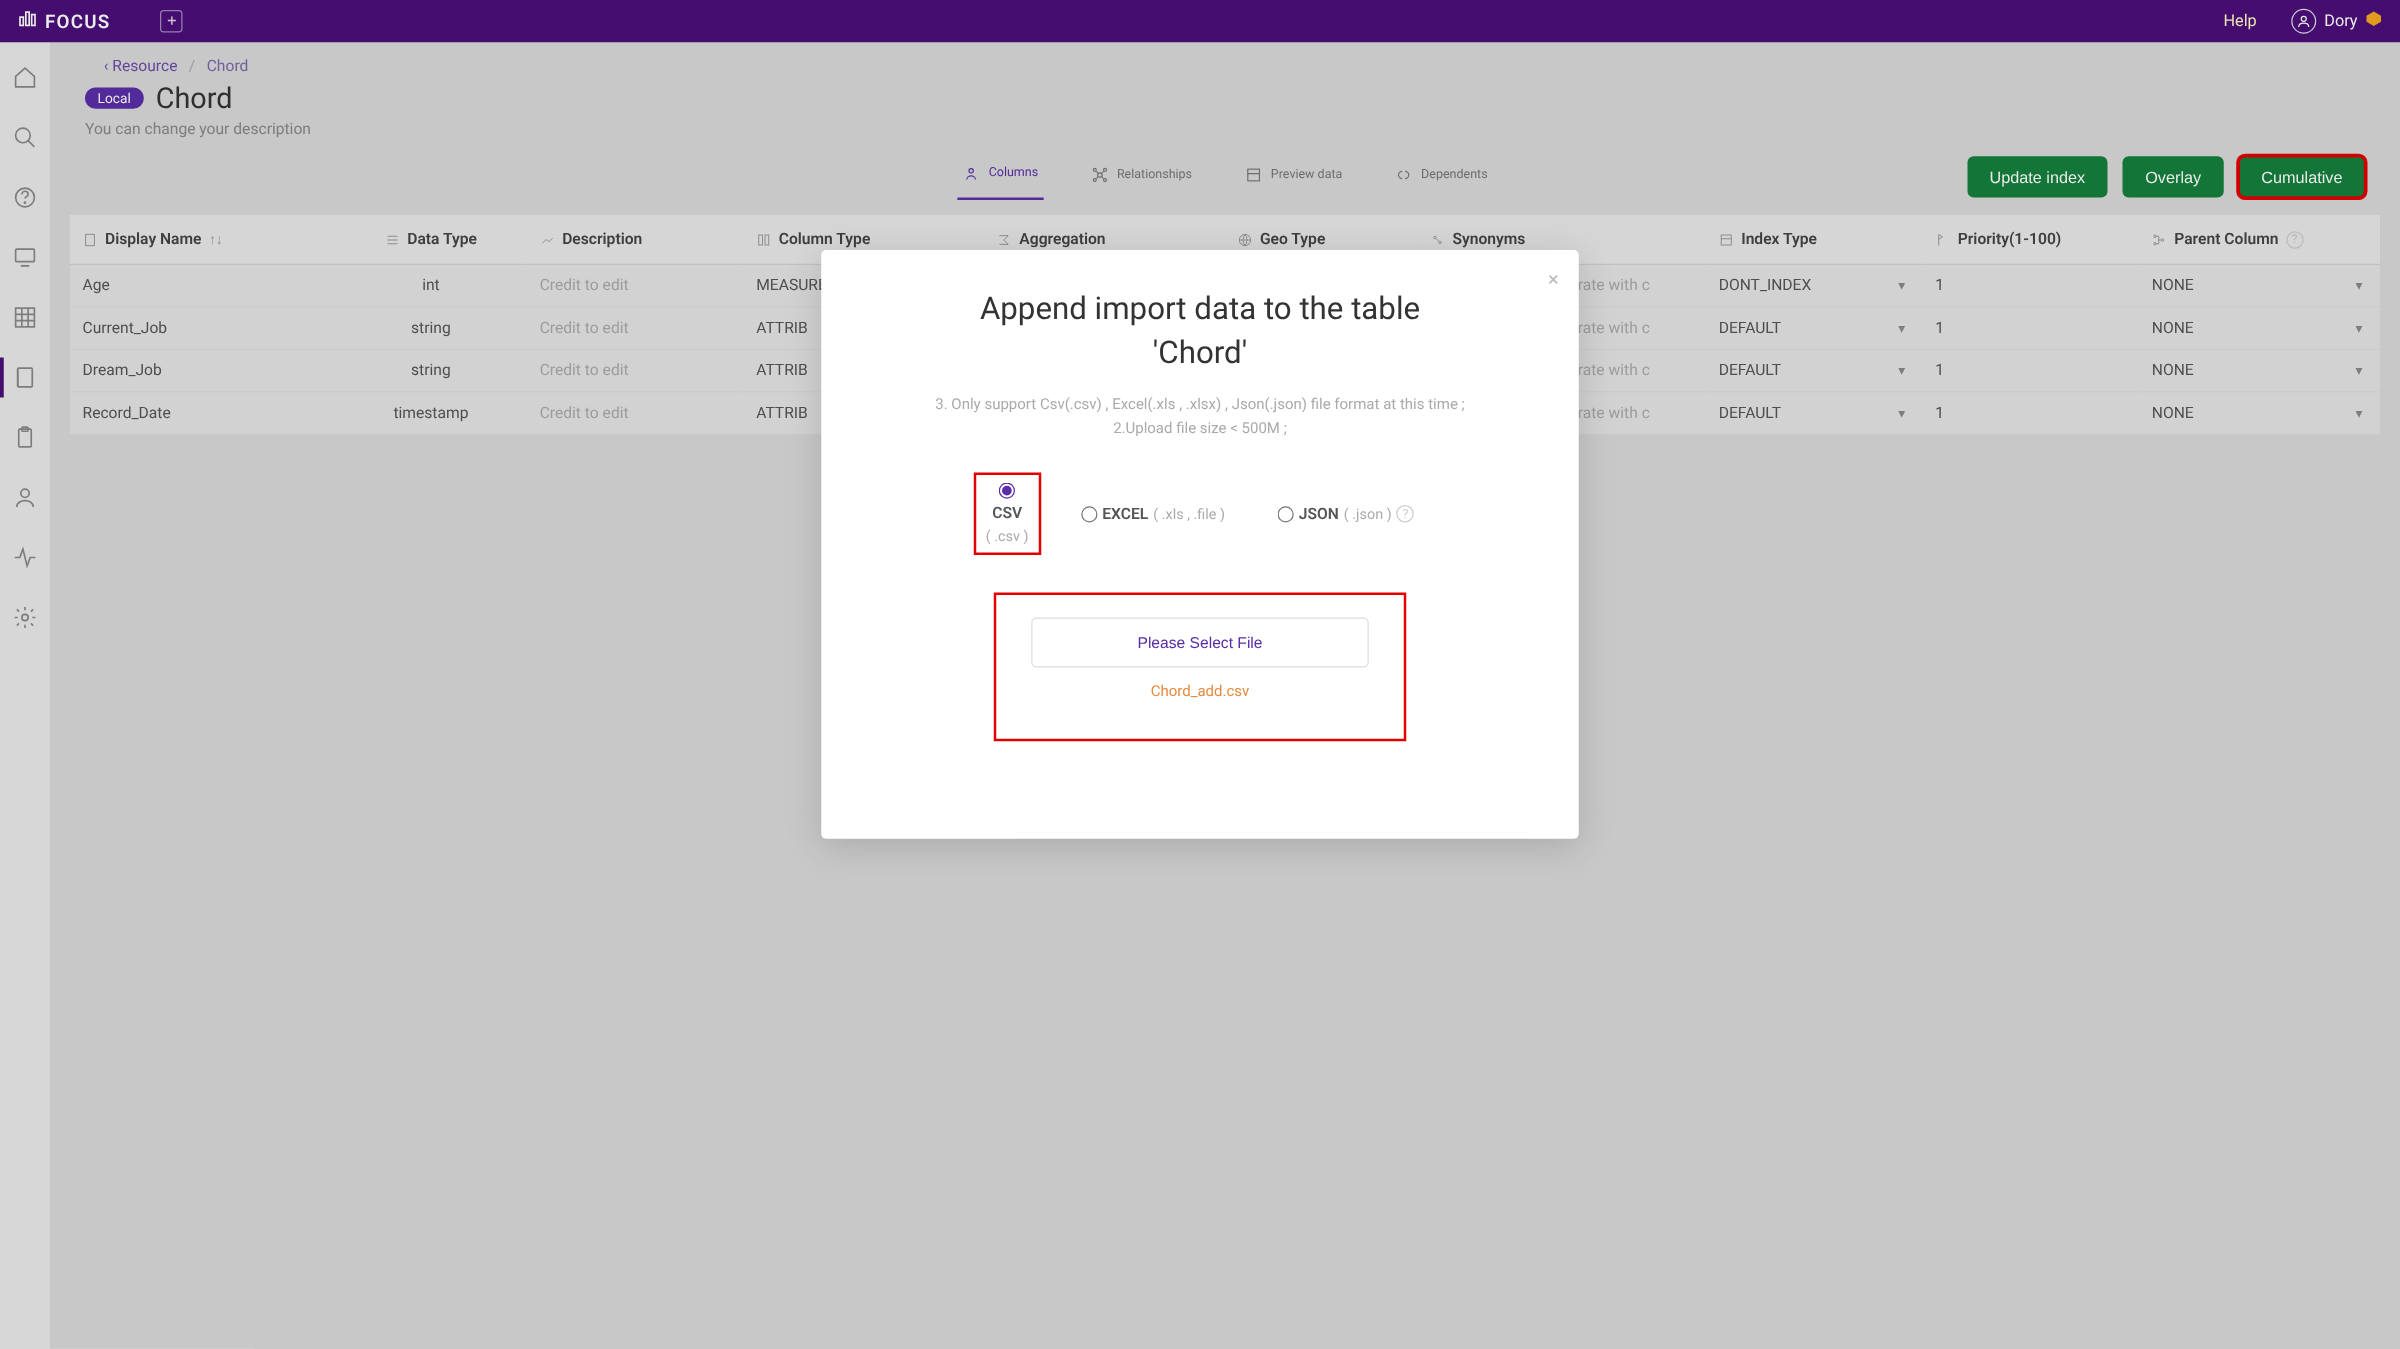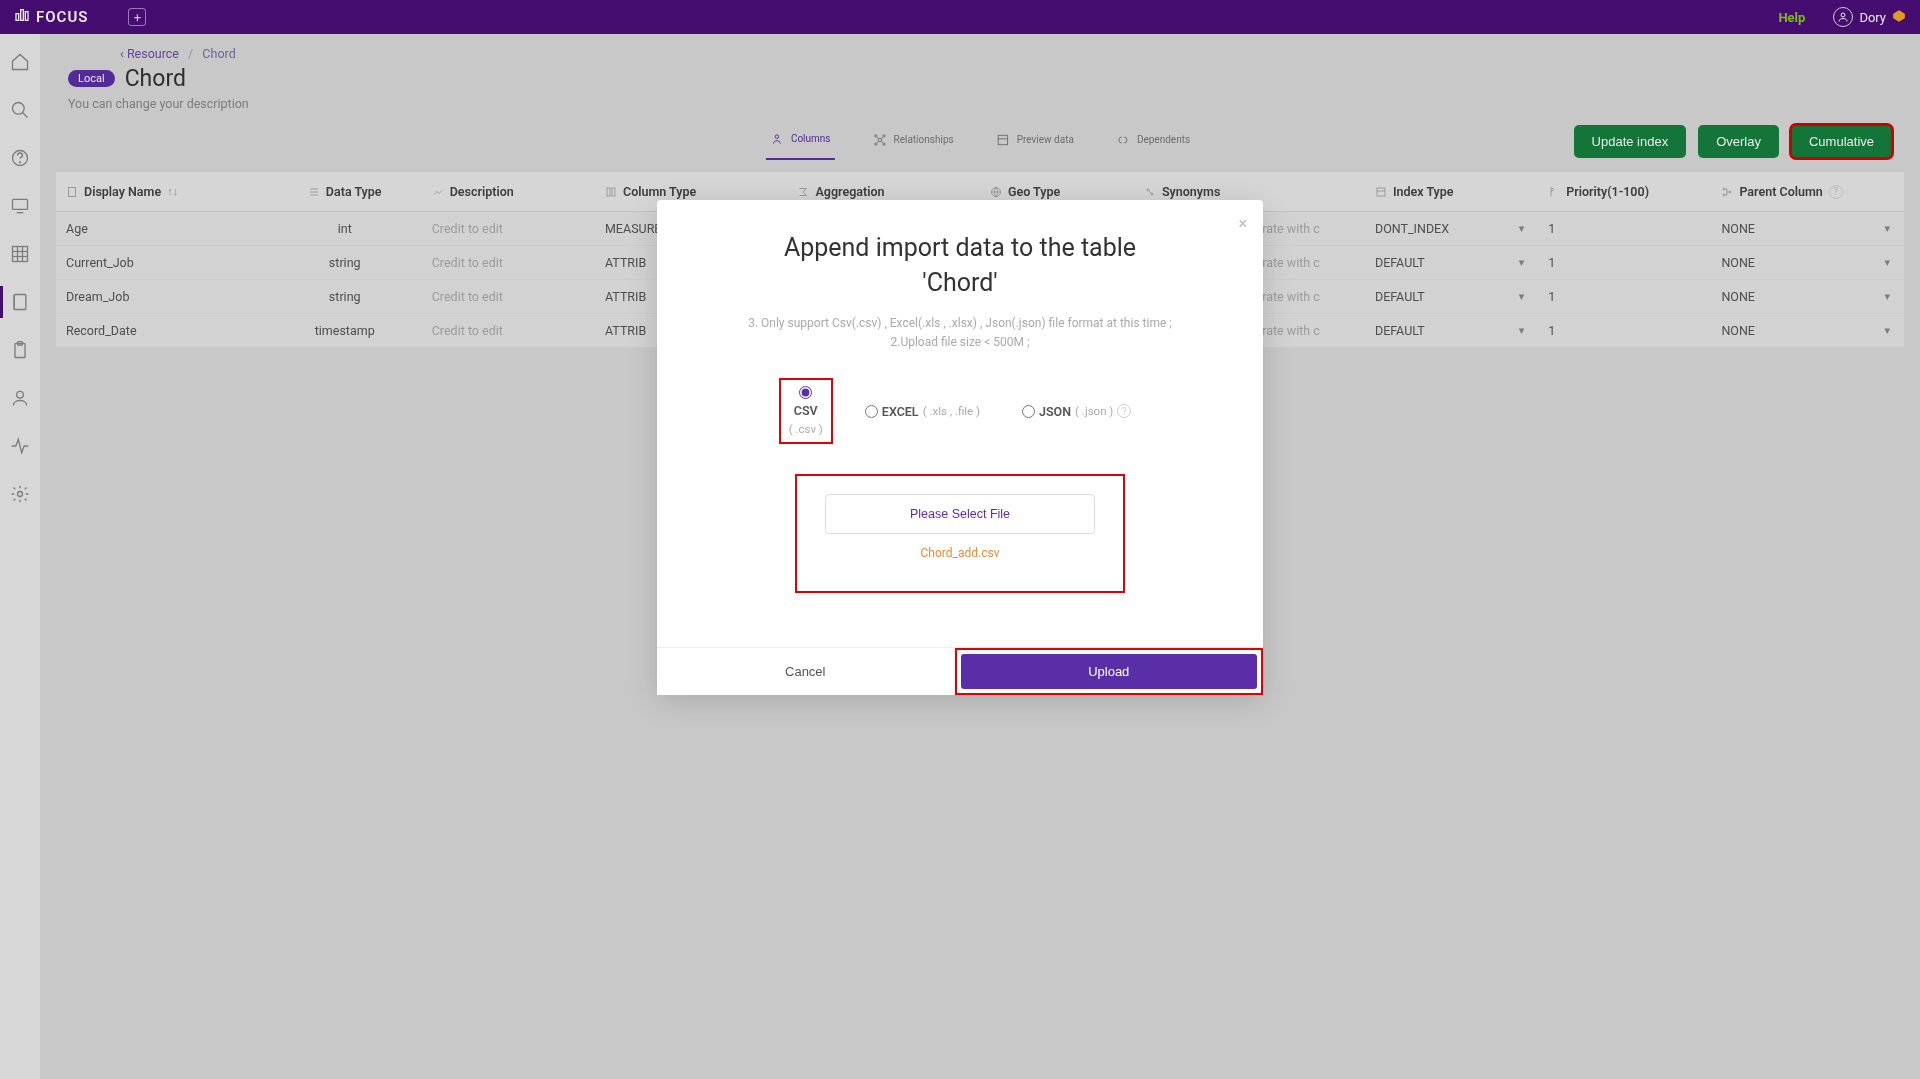--- a/index.html
+++ b/index.html
@@ -4,35 +4,35 @@
 <style>
   * { box-sizing: border-box; margin: 0; padding: 0; }
   body { font-family: -apple-system, BlinkMacSystemFont, "Segoe UI", Roboto, sans-serif; background: #d9d9d9; color: #333; font-size: 13px; height: 1079px; width: 1920px; overflow: hidden; position: relative; }
 
   
   .topbar { background: #4b0f7a; height: 34px; display: flex; align-items: center; padding: 0 14px; color: #fff; }
   .logo { display: flex; align-items: center; gap: 6px; font-weight: 600; font-size: 15px; letter-spacing: 1px; }
   .logo-icon svg { width: 16px; height: 16px; }
   .plus-box { margin-left: 40px; width: 18px; height: 18px; border: 1px solid rgba(255,255,255,.5); border-radius: 3px; display: flex; align-items: center; justify-content: center; font-size: 13px; color: rgba(255,255,255,.8); }
   .topbar-spacer { flex: 1; }
-  .help-link { color: #84cc16; font-size: 13px; margin-right: 28px; font-weight: bold; }
+  .help-link { color: #fef9c3; font-size: 13px; margin-right: 28px; }
   .user { display: flex; align-items: center; gap: 6px; font-size: 13px; }
   .user-avatar { width: 20px; height: 20px; border: 1.5px solid #ddd; border-radius: 50%; display: flex; align-items: center; justify-content: center; }
   .user-avatar svg { width: 12px; height: 12px; }
   .user-badge { color: #f5a623; }
 
   
   .leftrail { position: absolute; left: 0; top: 34px; bottom: 0; width: 40px; background: #eaeaea; display: flex; flex-direction: column; align-items: center; padding-top: 18px; gap: 28px; }
   .rail-icon { width: 20px; height: 20px; color: #888; display: flex; align-items: center; justify-content: center; cursor: pointer; }
   .rail-icon.selected { position: relative; }
   .rail-icon.selected::before { content:''; position:absolute; left:-10px; top:-6px; bottom:-6px; width:3px; background:#4b0f7a; }
 
   
   .content { position: absolute; left: 40px; right: 0; top: 34px; bottom: 0; background: #d9d9d9; padding: 0; }
-  .breadcrumb { padding: 12px 32px 4px; font-size: 12.5px; color: #6a4ca8; margin-left: 48px; }
+  .breadcrumb { padding: 12px 43px 4px; font-size: 12.5px; color: #6a4ca8; }
   .breadcrumb .sep { color: #aaa; margin: 0 6px; }
   .breadcrumb .crumb-current { color: #7a6aa8; }
   .title-row { padding: 0 28px 4px; display: flex; align-items: center; gap: 10px; }
   .local-badge { background: #5a2ea6; color: #fff; font-size: 11px; border-radius: 10px; padding: 2px 10px; }
   .title { font-size: 23px; color: #333; font-weight: 400; }
   .description { padding: 0 28px 14px; font-size: 12.5px; color: #888; }
 
   
   .tabs-row { display: flex; align-items: center; padding: 0 28px; position: relative; }
   .tabs { display: flex; gap: 34px; margin: 0 auto; position: absolute; left: 50%; transform: translateX(-50%); }
@@ -509,21 +509,15 @@
         <input type="radio" name="fmt" style="">
         <span class="fmt">JSON</span>
           <span class="ext">( .json )</span>
         <span class="help-q">?</span>
       </label>
     </div>
     <div class="file-area">
       <button class="select-file-btn">Please Select File</button>
       <div class="file-name">Chord_add.csv</div>
     </div>
-    <div class="modal-actions">
-      <button class="cancel">Cancel</button>
-      <div class="upload-wrap highlight">
-        <button class="upload">Upload</button>
-      </div>
-    </div>
   </div>
 
 </div>
 
 </body></html>

